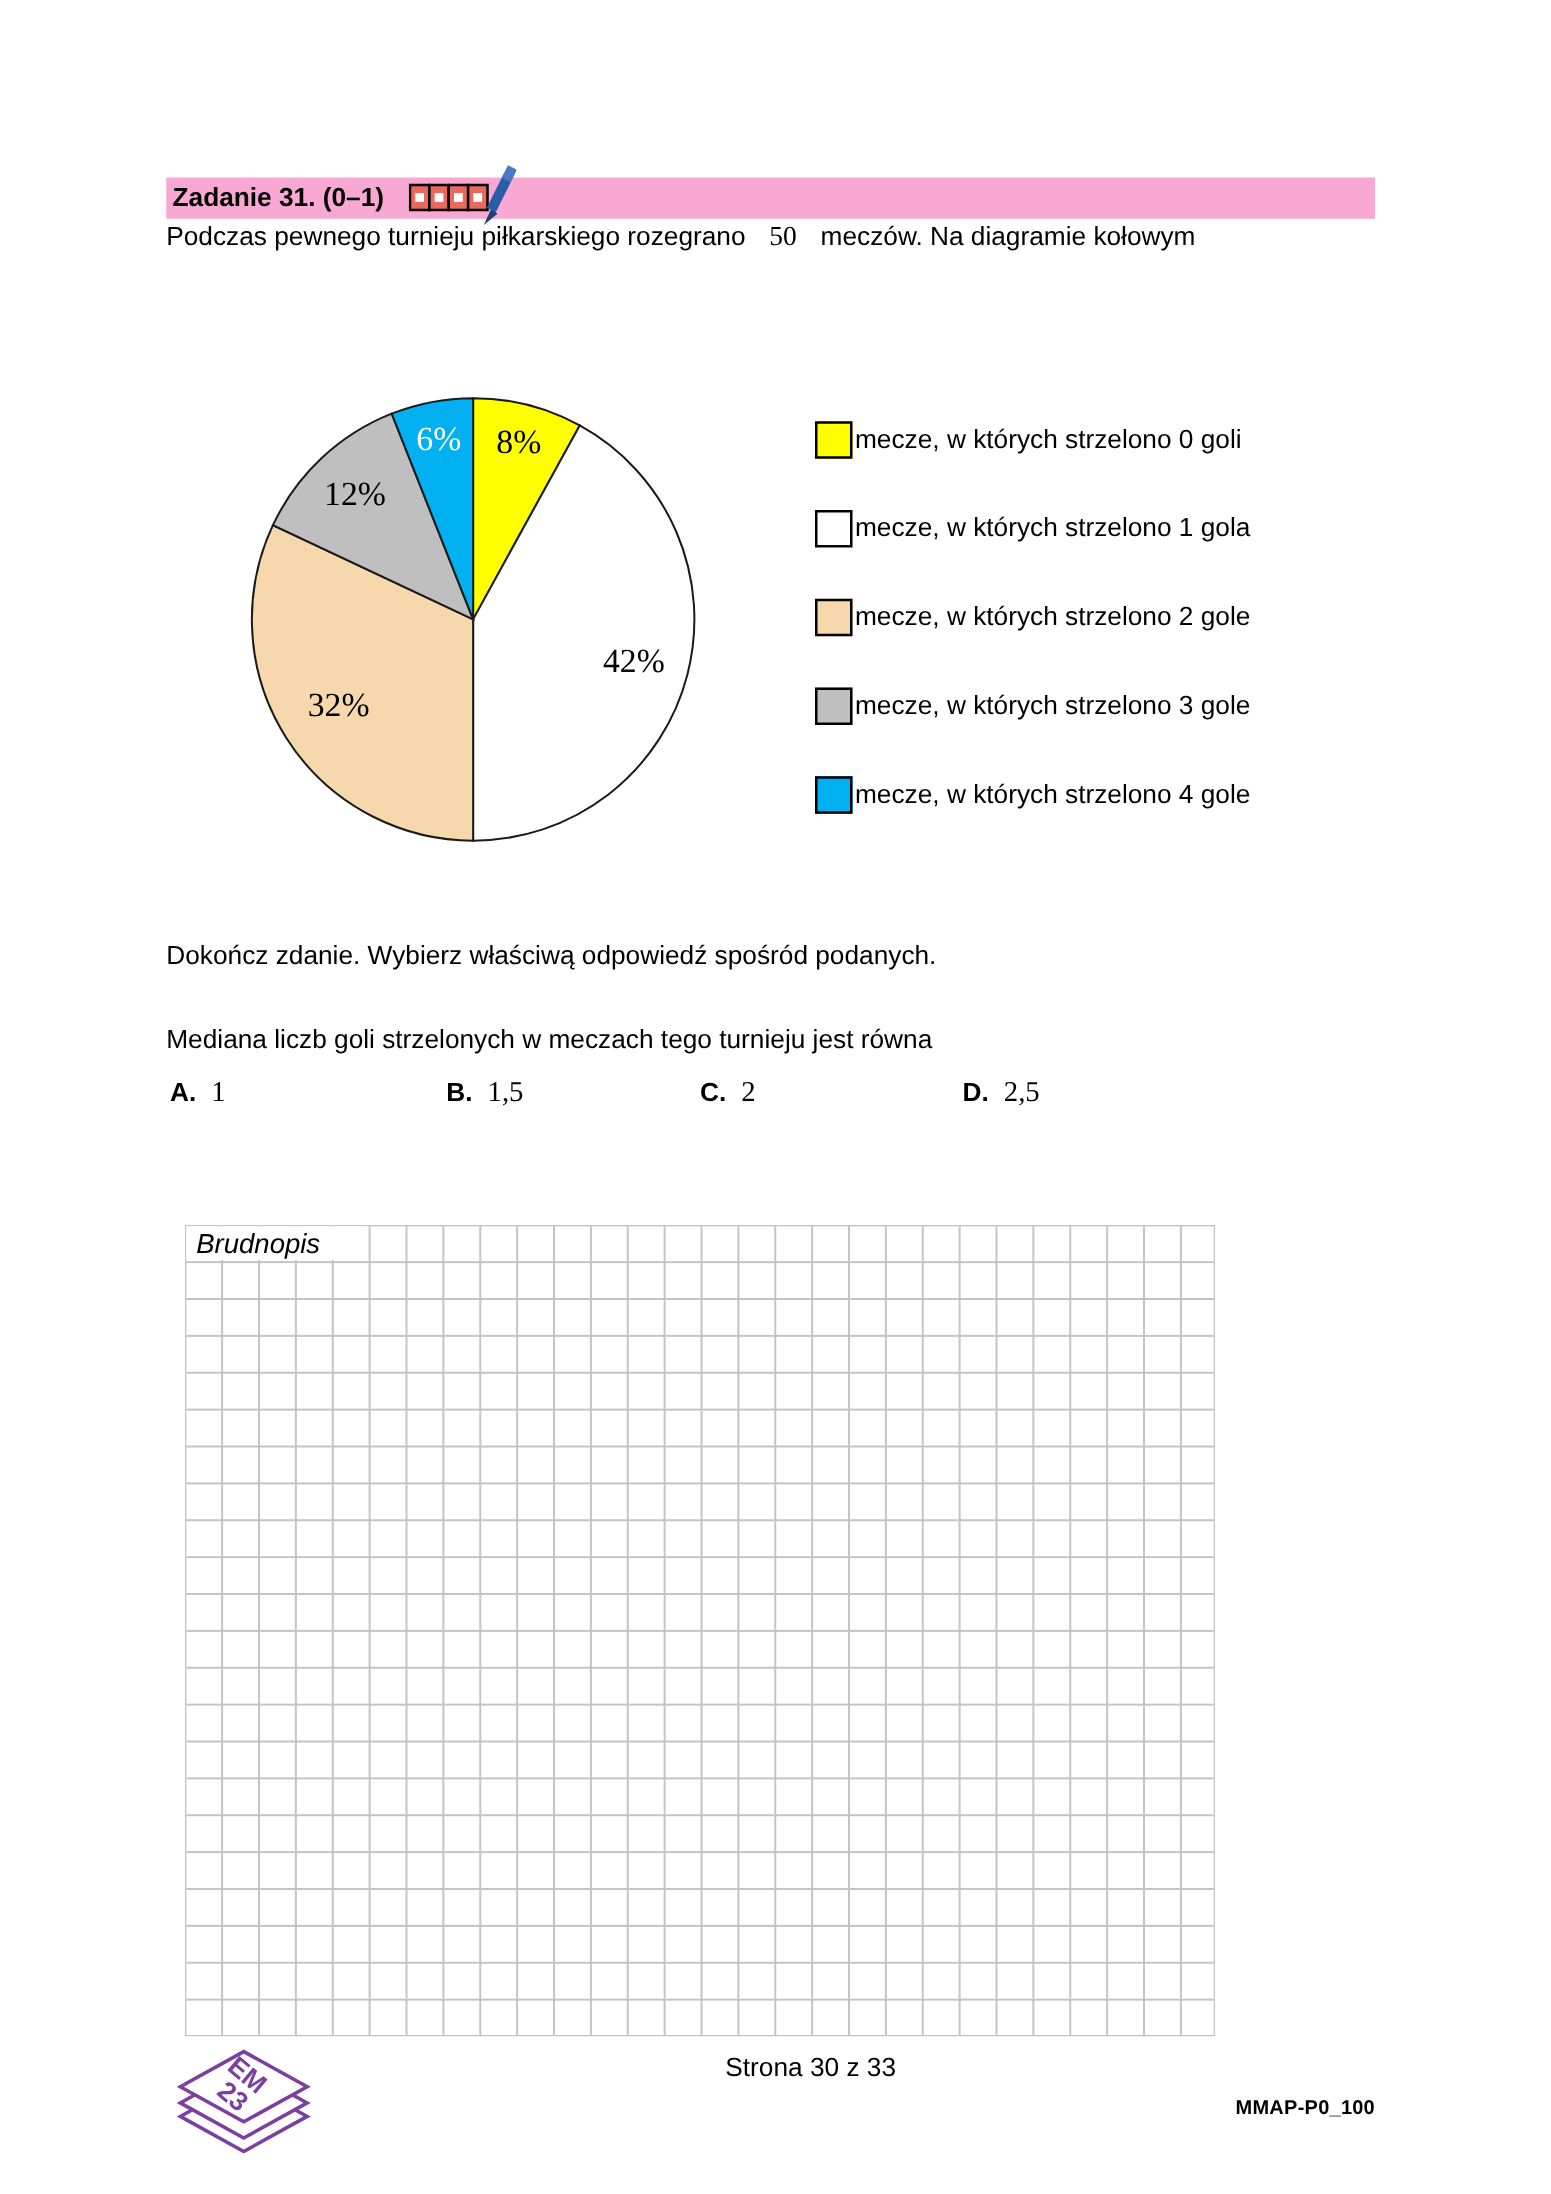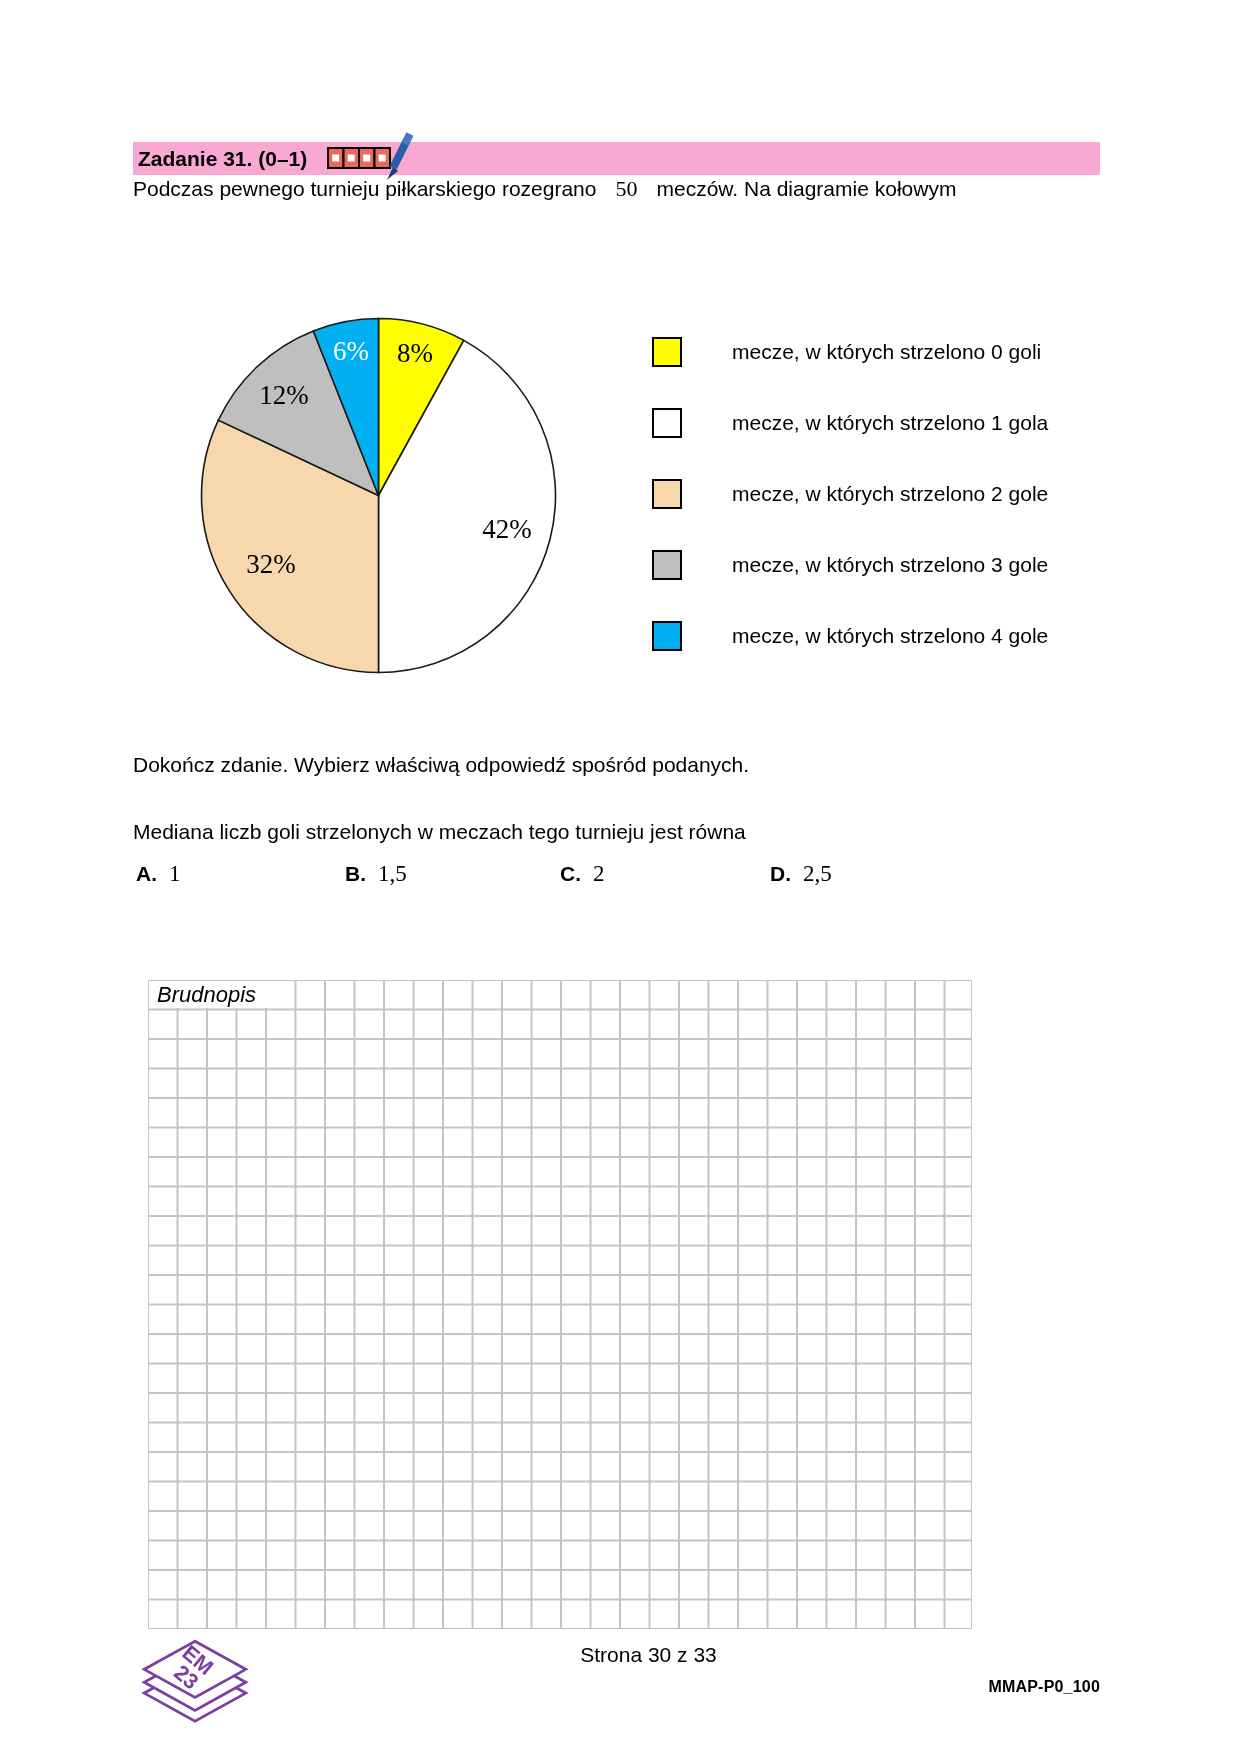--- a/index.html
+++ b/index.html
@@ -26,21 +26,21 @@
     position:absolute;left:133px;width:980px;height:30px;
     font-size:21px;white-space:nowrap;
   }
   .intro-line .mathnum{
     font-family:"Liberation Serif",serif;font-size:22px;margin:0 19px;
   }
   
   .pie-wrap{position:absolute;left:199px;top:316px;width:359px;height:359px;}
   
   .legend{position:absolute;left:652px;top:337px;}
-  .legend-row{display:flex;align-items:center;height:30px;margin-bottom:41px;gap:48px;}
+  .legend-row{display:flex;align-items:center;height:30px;margin-bottom:41px;}
   .legend-swatch{
     width:26px;height:26px;border:2px solid #000;flex:0 0 auto;
   }
   .legend-label{font-size:21px;line-height:30px;margin-left:2px;white-space:nowrap;}
   
   .instruction{
     position:absolute;left:133px;top:753px;font-size:21px;font-weight:normal;white-space:nowrap;
   }
   .stem{
     position:absolute;left:133px;top:820px;font-size:21px;white-space:nowrap;
@@ -141,21 +141,21 @@
       <div class="legend-row">
         <span class="legend-swatch" style="background: rgb(0, 176, 240);"></span>
         <span class="legend-label">mecze, w których strzelono 4 gole</span>
       </div>
     </div>
 
   <div class="instruction">Dokończ zdanie. Wybierz właściwą odpowiedź spośród podanych.</div>
   <div class="stem">Mediana liczb goli strzelonych w meczach tego turnieju jest równa</div>
   <div class="options" id="options">
       <div class="option" style="left: 3px;"><span class="letter">A.</span><span class="value">1</span></div>
-      <div class="option" style="left: 212px;"><span class="letter">B.</span><span class="value">1,5</span></div>
+      <div class="option" style="left: 224px;"><span class="letter">B.</span><span class="value">1,5</span></div>
       <div class="option" style="left: 427px;"><span class="letter">C.</span><span class="value">2</span></div>
       <div class="option" style="left: 637px;"><span class="letter">D.</span><span class="value">2,5</span></div>
     </div>
 
   <div class="scratch">
     <div class="scratch-label-cell">
       <div class="scratch-label">Brudnopis</div>
     </div>
   </div>
 

